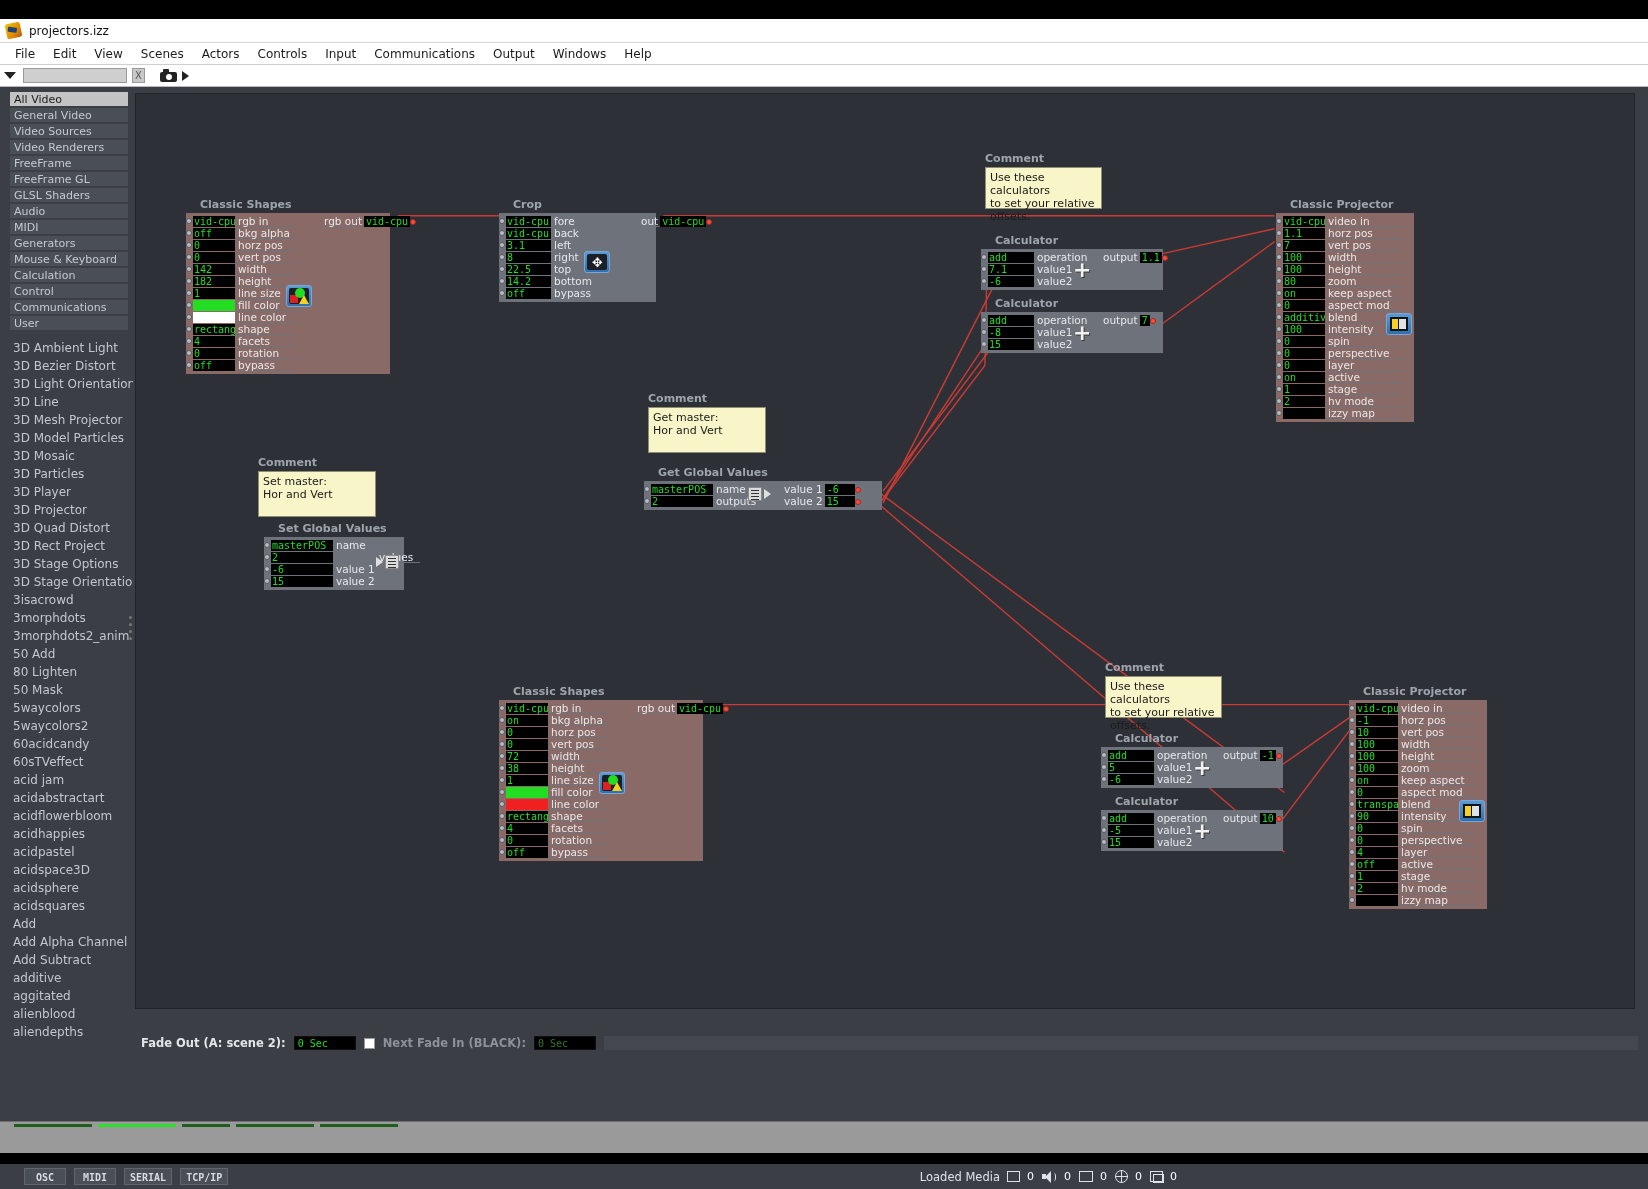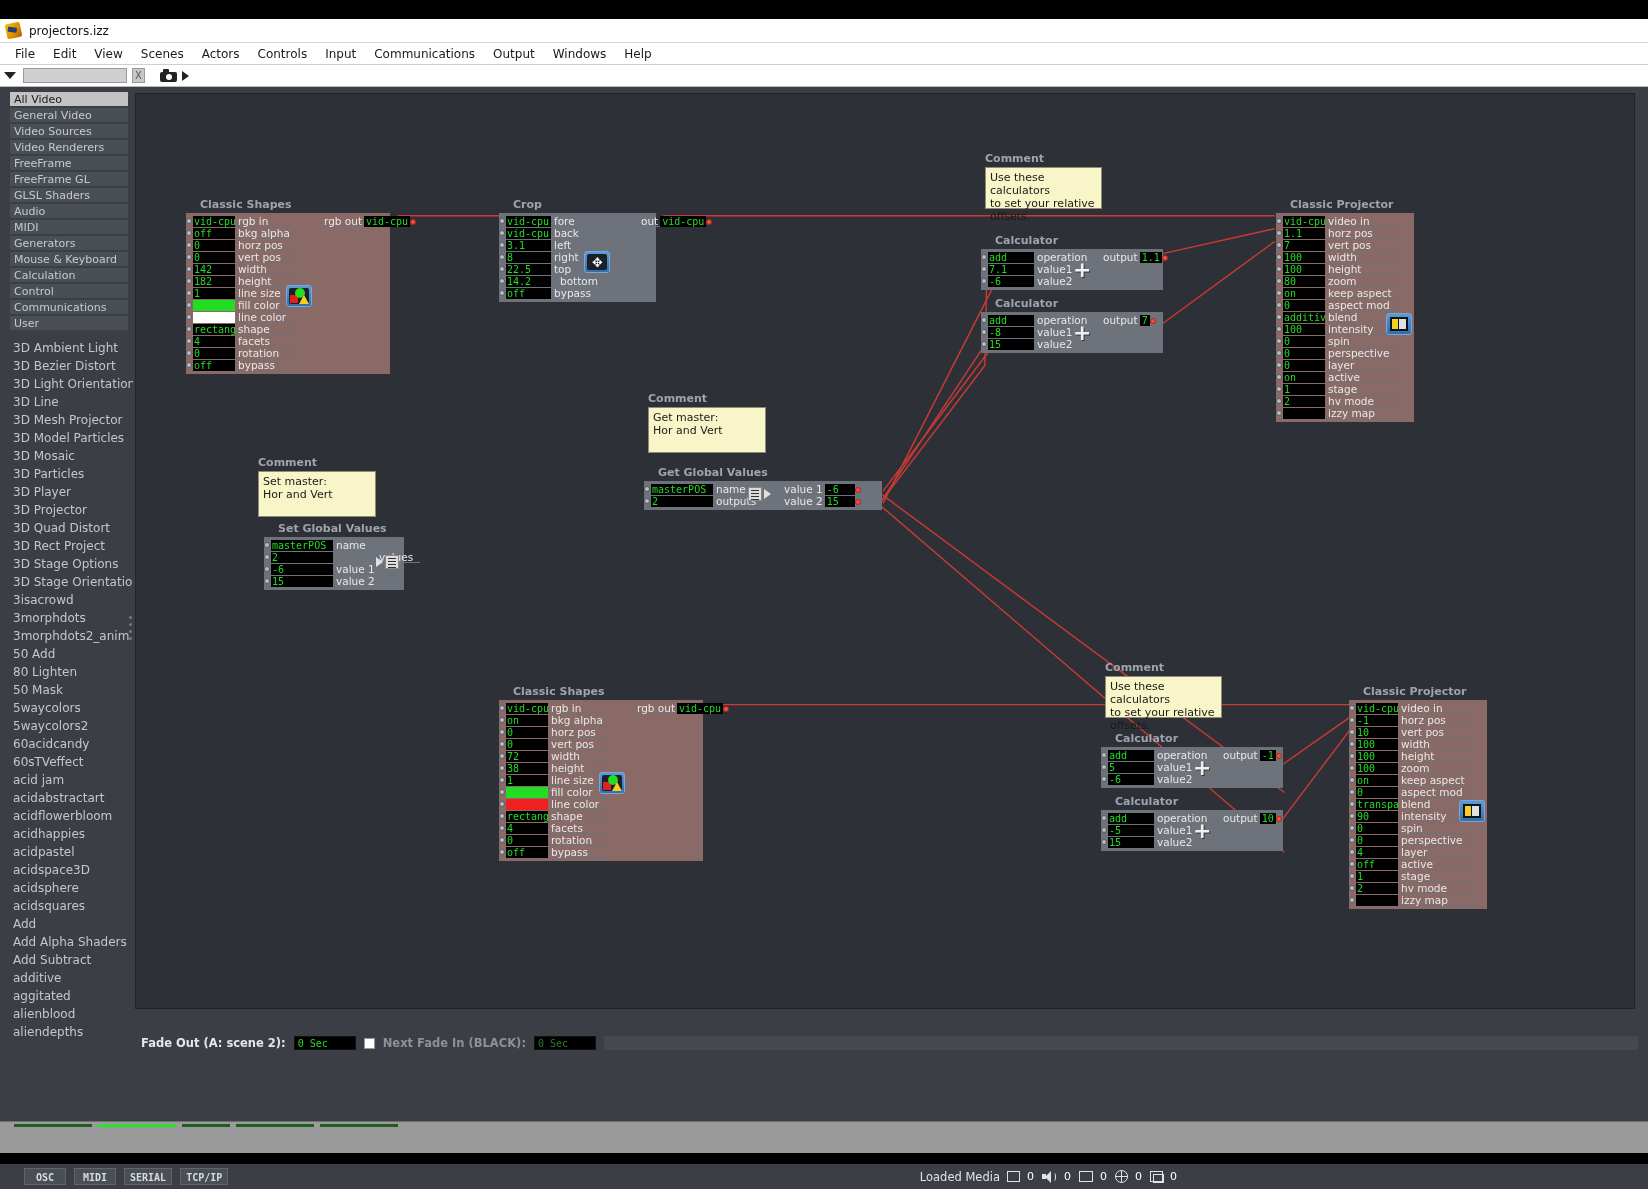--- a/index.html
+++ b/index.html
@@ -327,21 +327,21 @@
             <div class="actor-item">60sTVeffect</div>
             <div class="actor-item">acid jam</div>
             <div class="actor-item">acidabstractart</div>
             <div class="actor-item">acidflowerbloom</div>
             <div class="actor-item">acidhappies</div>
             <div class="actor-item">acidpastel</div>
             <div class="actor-item">acidspace3D</div>
             <div class="actor-item">acidsphere</div>
             <div class="actor-item">acidsquares</div>
             <div class="actor-item">Add</div>
-            <div class="actor-item">Add Alpha Shaders</div>
+            <div class="actor-item">Add Alpha Channel</div>
             <div class="actor-item">Add Subtract</div>
             <div class="actor-item">additive</div>
             <div class="actor-item">aggitated</div>
             <div class="actor-item">alienblood</div>
             <div class="actor-item">aliendepths</div>
           </div>
         <div class="grip">
             <i></i>
             <i></i>
             <i></i>
@@ -486,21 +486,21 @@
                     <span class="lbl" style="width: 52px;">right</span>
                   </div>
                   <div class="row">
                     <span class="port"></span>
                     <span class="val" style="width: 45px;">22.5</span>
                     <span class="lbl" style="width: 52px;">top</span>
                   </div>
                   <div class="row">
                     <span class="port"></span>
                     <span class="val" style="width: 45px;">14.2</span>
-                    <span class="lbl" style="width: 52px; margin-left: 6px;">bottom</span>
+                    <span class="lbl" style="width: 52px;">bottom</span>
                   </div>
                   <div class="row">
                     <span class="port"></span>
                     <span class="val" style="width: 45px;">off</span>
                     <span class="lbl" style="width: 52px;">bypass</span>
                   </div>
                 </div>
               <div style="position:absolute; left:85px; top:38px;" class="thumb">
                 <div class="inner"></div>
                 <div style="position:absolute;left:7px;top:5px;color:#fff;font-size:13px;line-height:12px;font-weight:bold;">✥</div>

